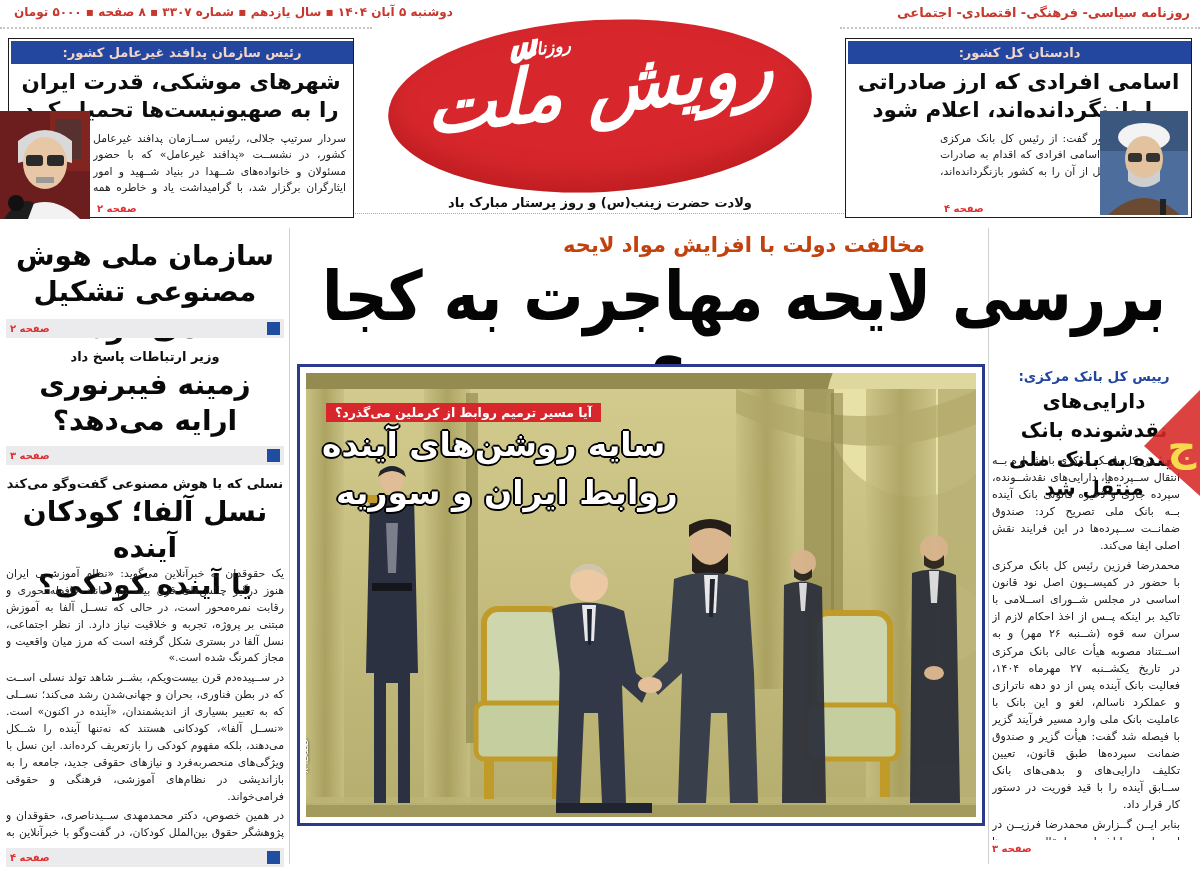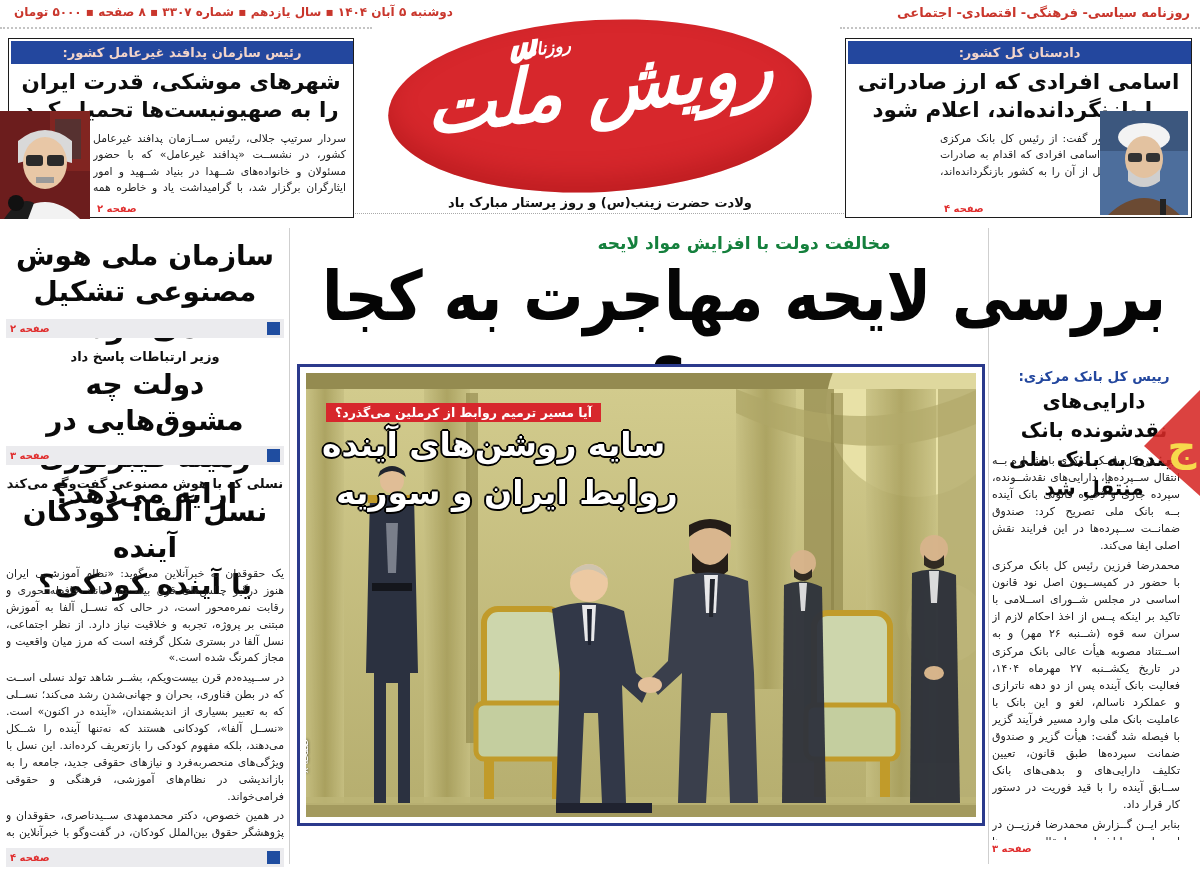--- a/index.html
+++ b/index.html
@@ -46,21 +46,21 @@
   .mini-photo{position:absolute;overflow:hidden;}
   .box.tl .mini-photo{left:-9px;bottom:-2px;width:90px;height:108px;}
   .box.tr .mini-photo{right:3px;bottom:2px;width:88px;height:104px;}
 
   
   .vsep{position:absolute;top:228px;bottom:8px;width:1px;background:#cfcfcf;}
   .vsep.a{left:289px;} .vsep.b{left:988px;}
 
   
   .lead-kicker{position:absolute;top:233px;left:300px;width:888px;text-align:center;
-               font-size:17px;font-weight:bold;color:#15803d;}
+               font-size:21px;font-weight:bold;color:#c2410c;}
   .lead-headline{position:absolute;top:254px;left:300px;width:888px;text-align:center;
                  font-size:60px;font-weight:900;color:#050505;transform:scaleY(1.14);
                  transform-origin:center top;letter-spacing:-1px;line-height:1.25;}
 
   
   .lc{position:absolute;left:6px;width:278px;}
   .lc-headline{font-size:28px;font-weight:bold;text-align:center;line-height:1.3;color:#0a0a0a;
                letter-spacing:-0.5px;}
   .lc-kicker{font-size:13px;font-weight:bold;text-align:center;color:#111;}
   .refbar{position:absolute;left:6px;width:278px;height:19px;background:#ebebee;
@@ -171,21 +171,20 @@
     <div>سازمان ملی هوش</div>
     <div>مصنوعی تشکیل می‌شود</div>
   </div>
   <div class="refbar" style="top:319px;">
     <span class="ref-text">صفحه ۲</span>
     <span class="ref-square"></span>
   </div>
 
   <div class="lc lc-kicker" style="top:349px;">وزیر ارتباطات پاسخ داد</div>
   <div class="lc lc-headline" style="top:367px;">
-    <div>دولت چه مشوق‌هایی در</div>
     <div>زمینه فیبرنوری ارایه می‌دهد؟</div>
   </div>
   <div class="refbar" style="top:446px;">
     <span class="ref-text">صفحه ۳</span>
     <span class="ref-square"></span>
   </div>
 
   <div class="lc lc-kicker" style="top:476px;">نسلی که با هوش مصنوعی گفت‌وگو می‌کند</div>
   <div class="lc lc-headline" style="top:494px;">
     <div>نسل آلفا؛ کودکان آینده</div>

